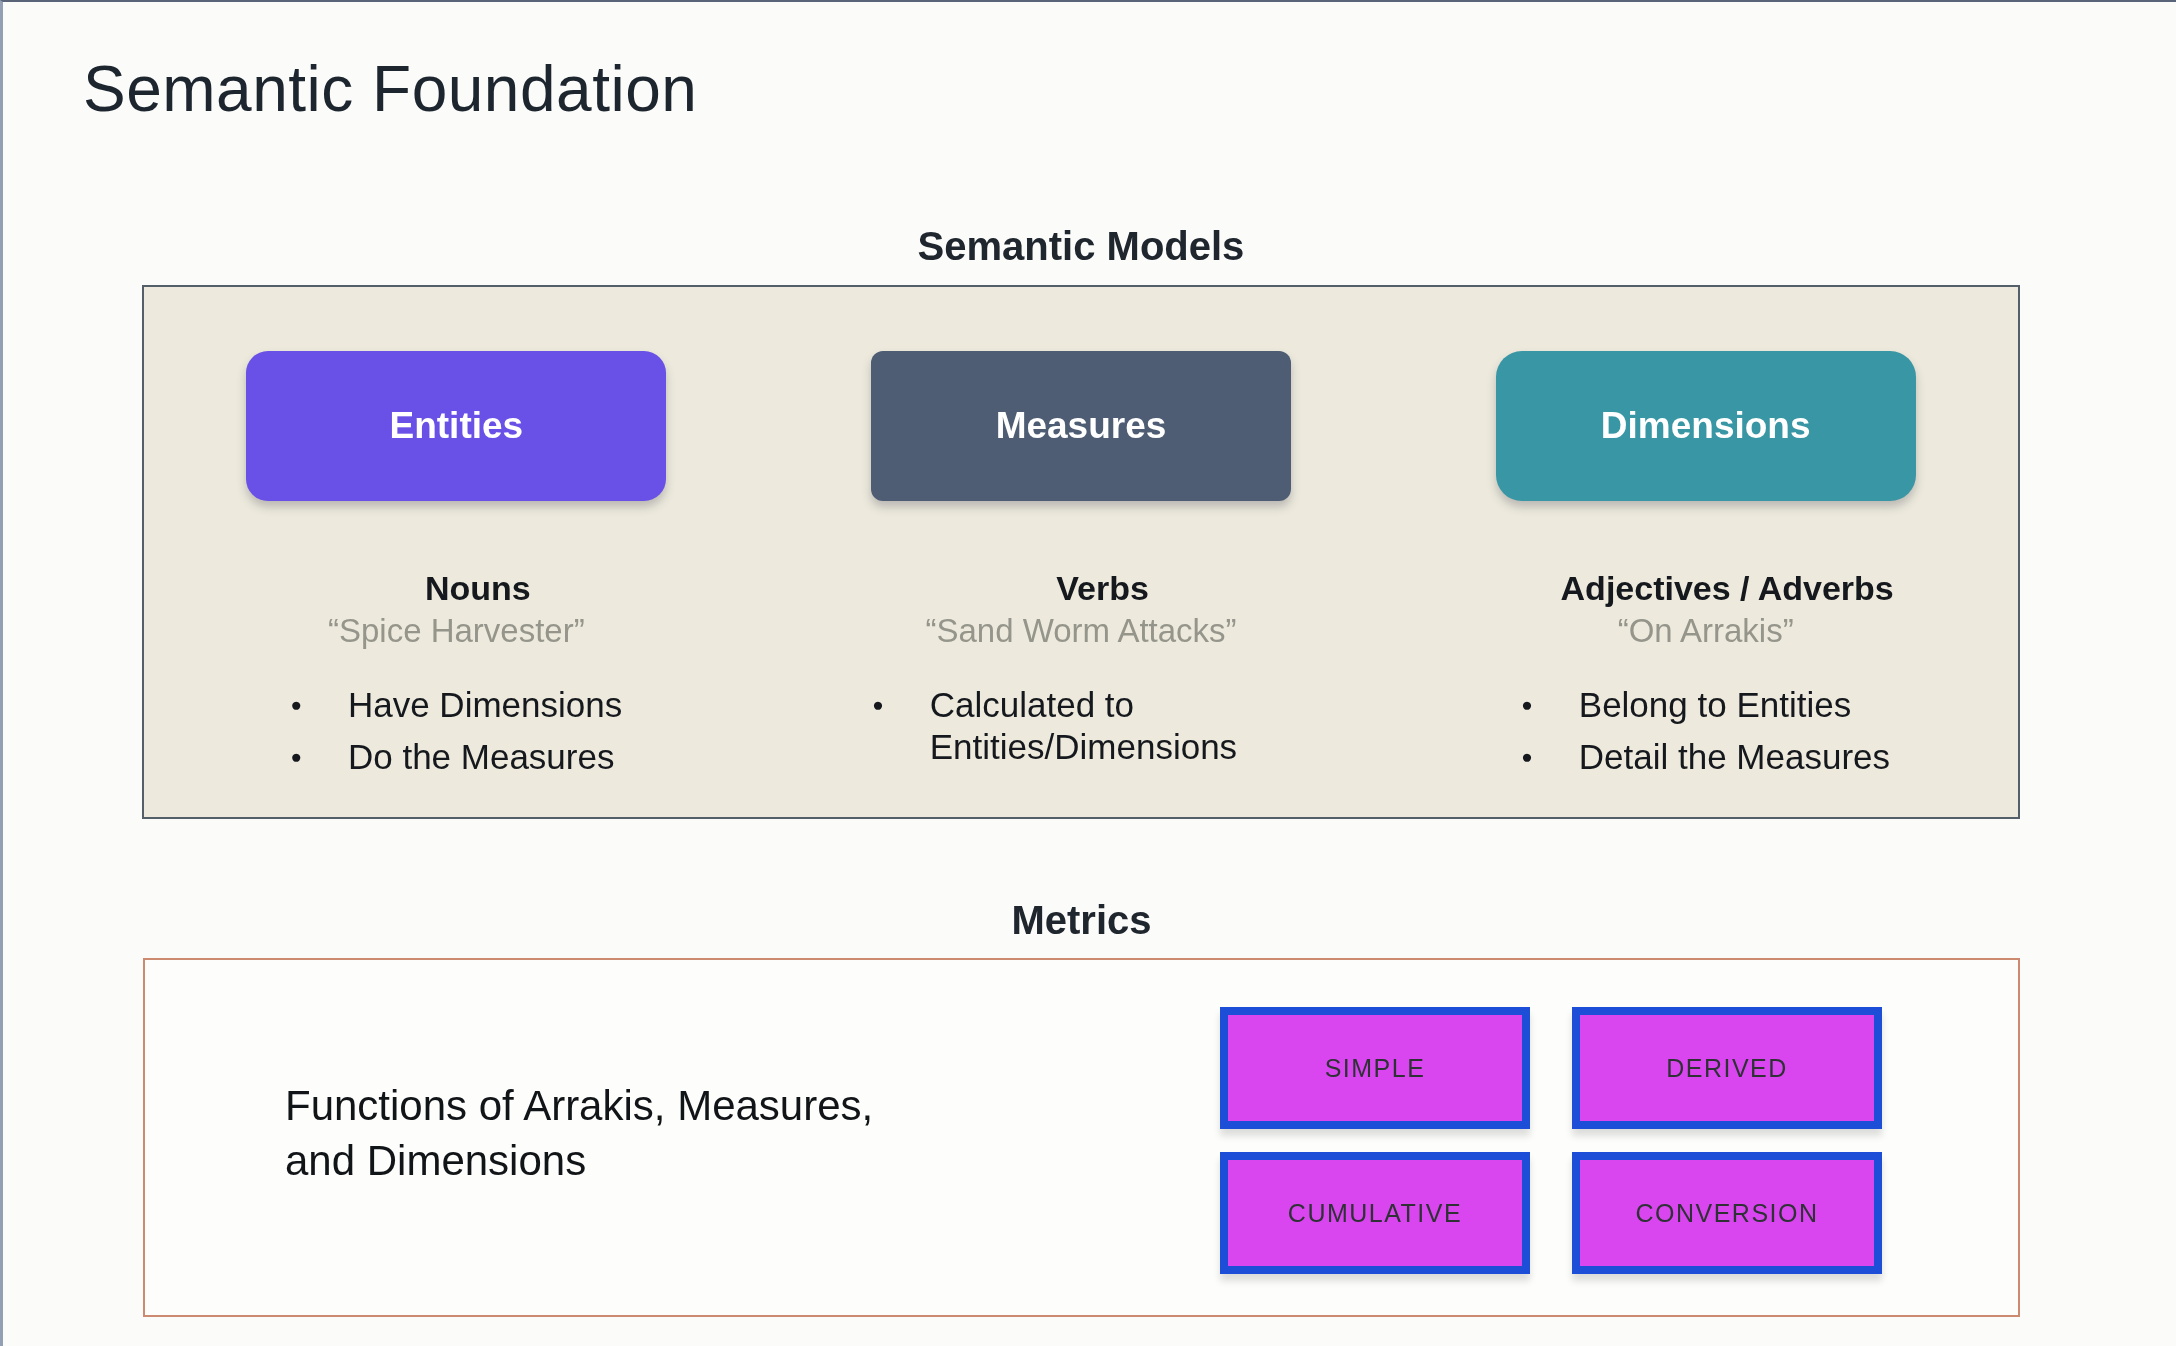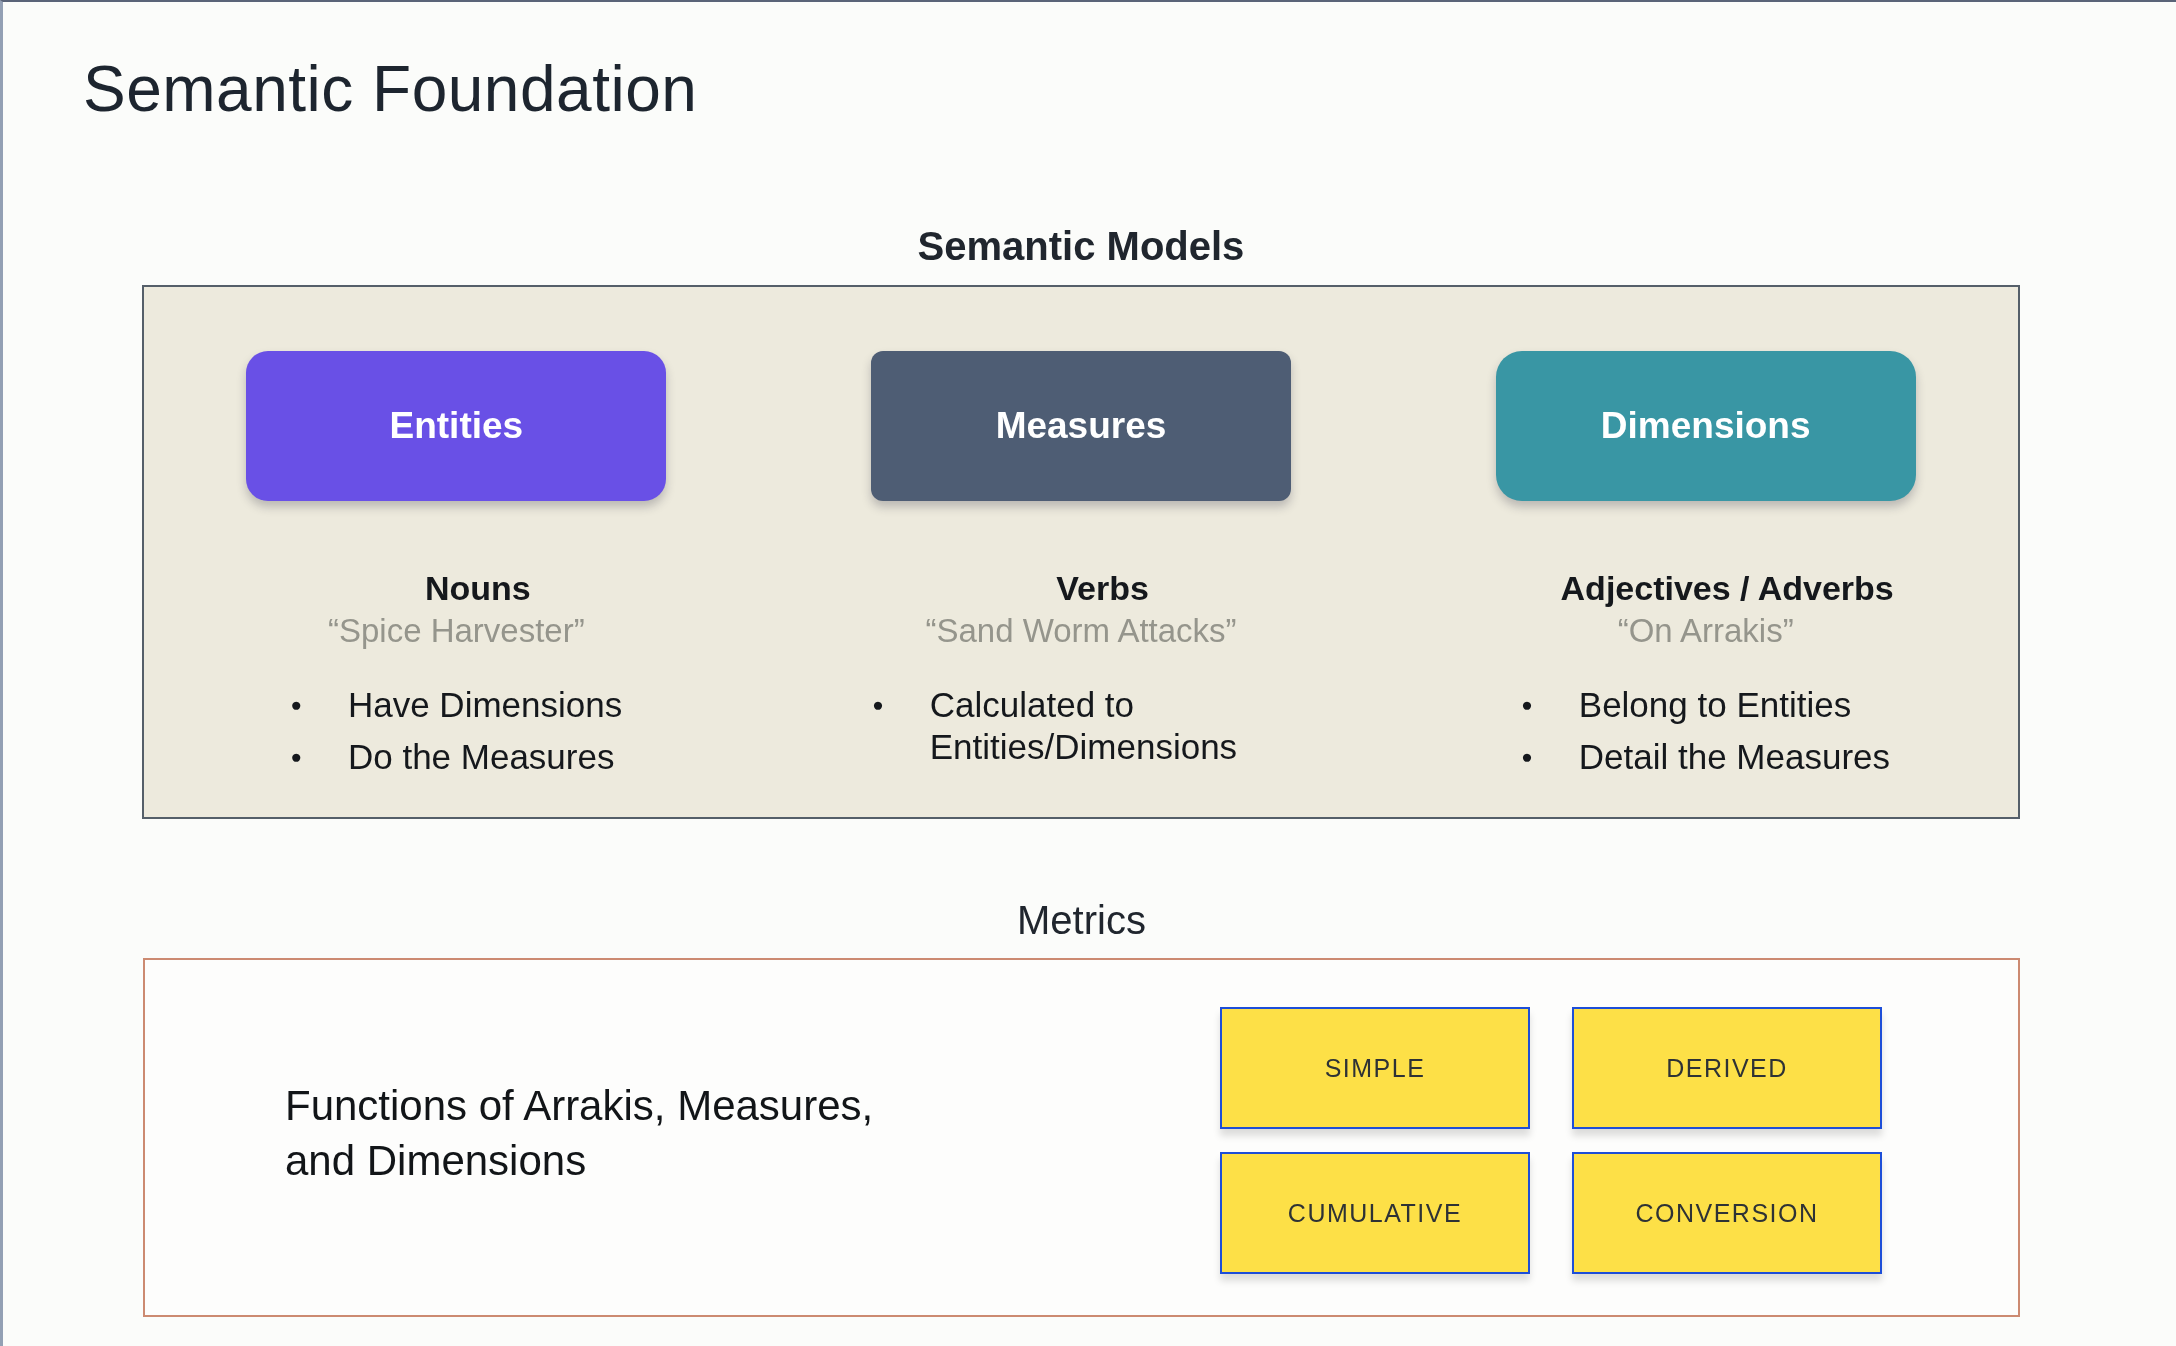--- a/index.html
+++ b/index.html
@@ -57,42 +57,42 @@
     font-size:35px;color:#15181c;
     margin-bottom:10px;
     line-height:1.2;
   }
   .bullet .marker{
     font-size:19px;line-height:1;padding-top:11px;color:#15181c;
   }
   .bullet .btext{max-width:360px;}
   .metrics-heading{
     position:absolute;left:140px;top:896px;width:1877px;
-    text-align:center;font-size:40px;font-weight:400;color:#20262e;
+    text-align:center;font-size:40px;font-weight:700;color:#20262e;
   }
   .metrics-box{
     position:absolute;left:140px;top:956px;width:1877px;height:359px;
     background:#fdfdfc;border:2px solid #cc8a71;
     box-sizing:border-box;
   }
   .metrics-desc{
     position:absolute;left:140px;top:118px;
     font-size:42px;line-height:55px;color:#121518;
     font-weight:400;
   }
   .metric-grid{
     position:absolute;left:1075px;top:47px;
     display:grid;
     grid-template-columns:310px 310px;
     grid-auto-rows:122px;
     column-gap:42px;row-gap:23px;
   }
   .metric-type{
-    background:#fde047;
-    border:2px solid #1d4ed8;
+    background:#d946ef;
+    border:8px solid #1d4ed8;
     box-sizing:border-box;
     display:flex;align-items:center;justify-content:center;
     font-size:25px;letter-spacing:1.5px;color:#2e3235;
     box-shadow:0 7px 7px rgba(0,0,0,0.13);
   }
 </style>
 </head>
 <body>
 
 <div id="stage">

